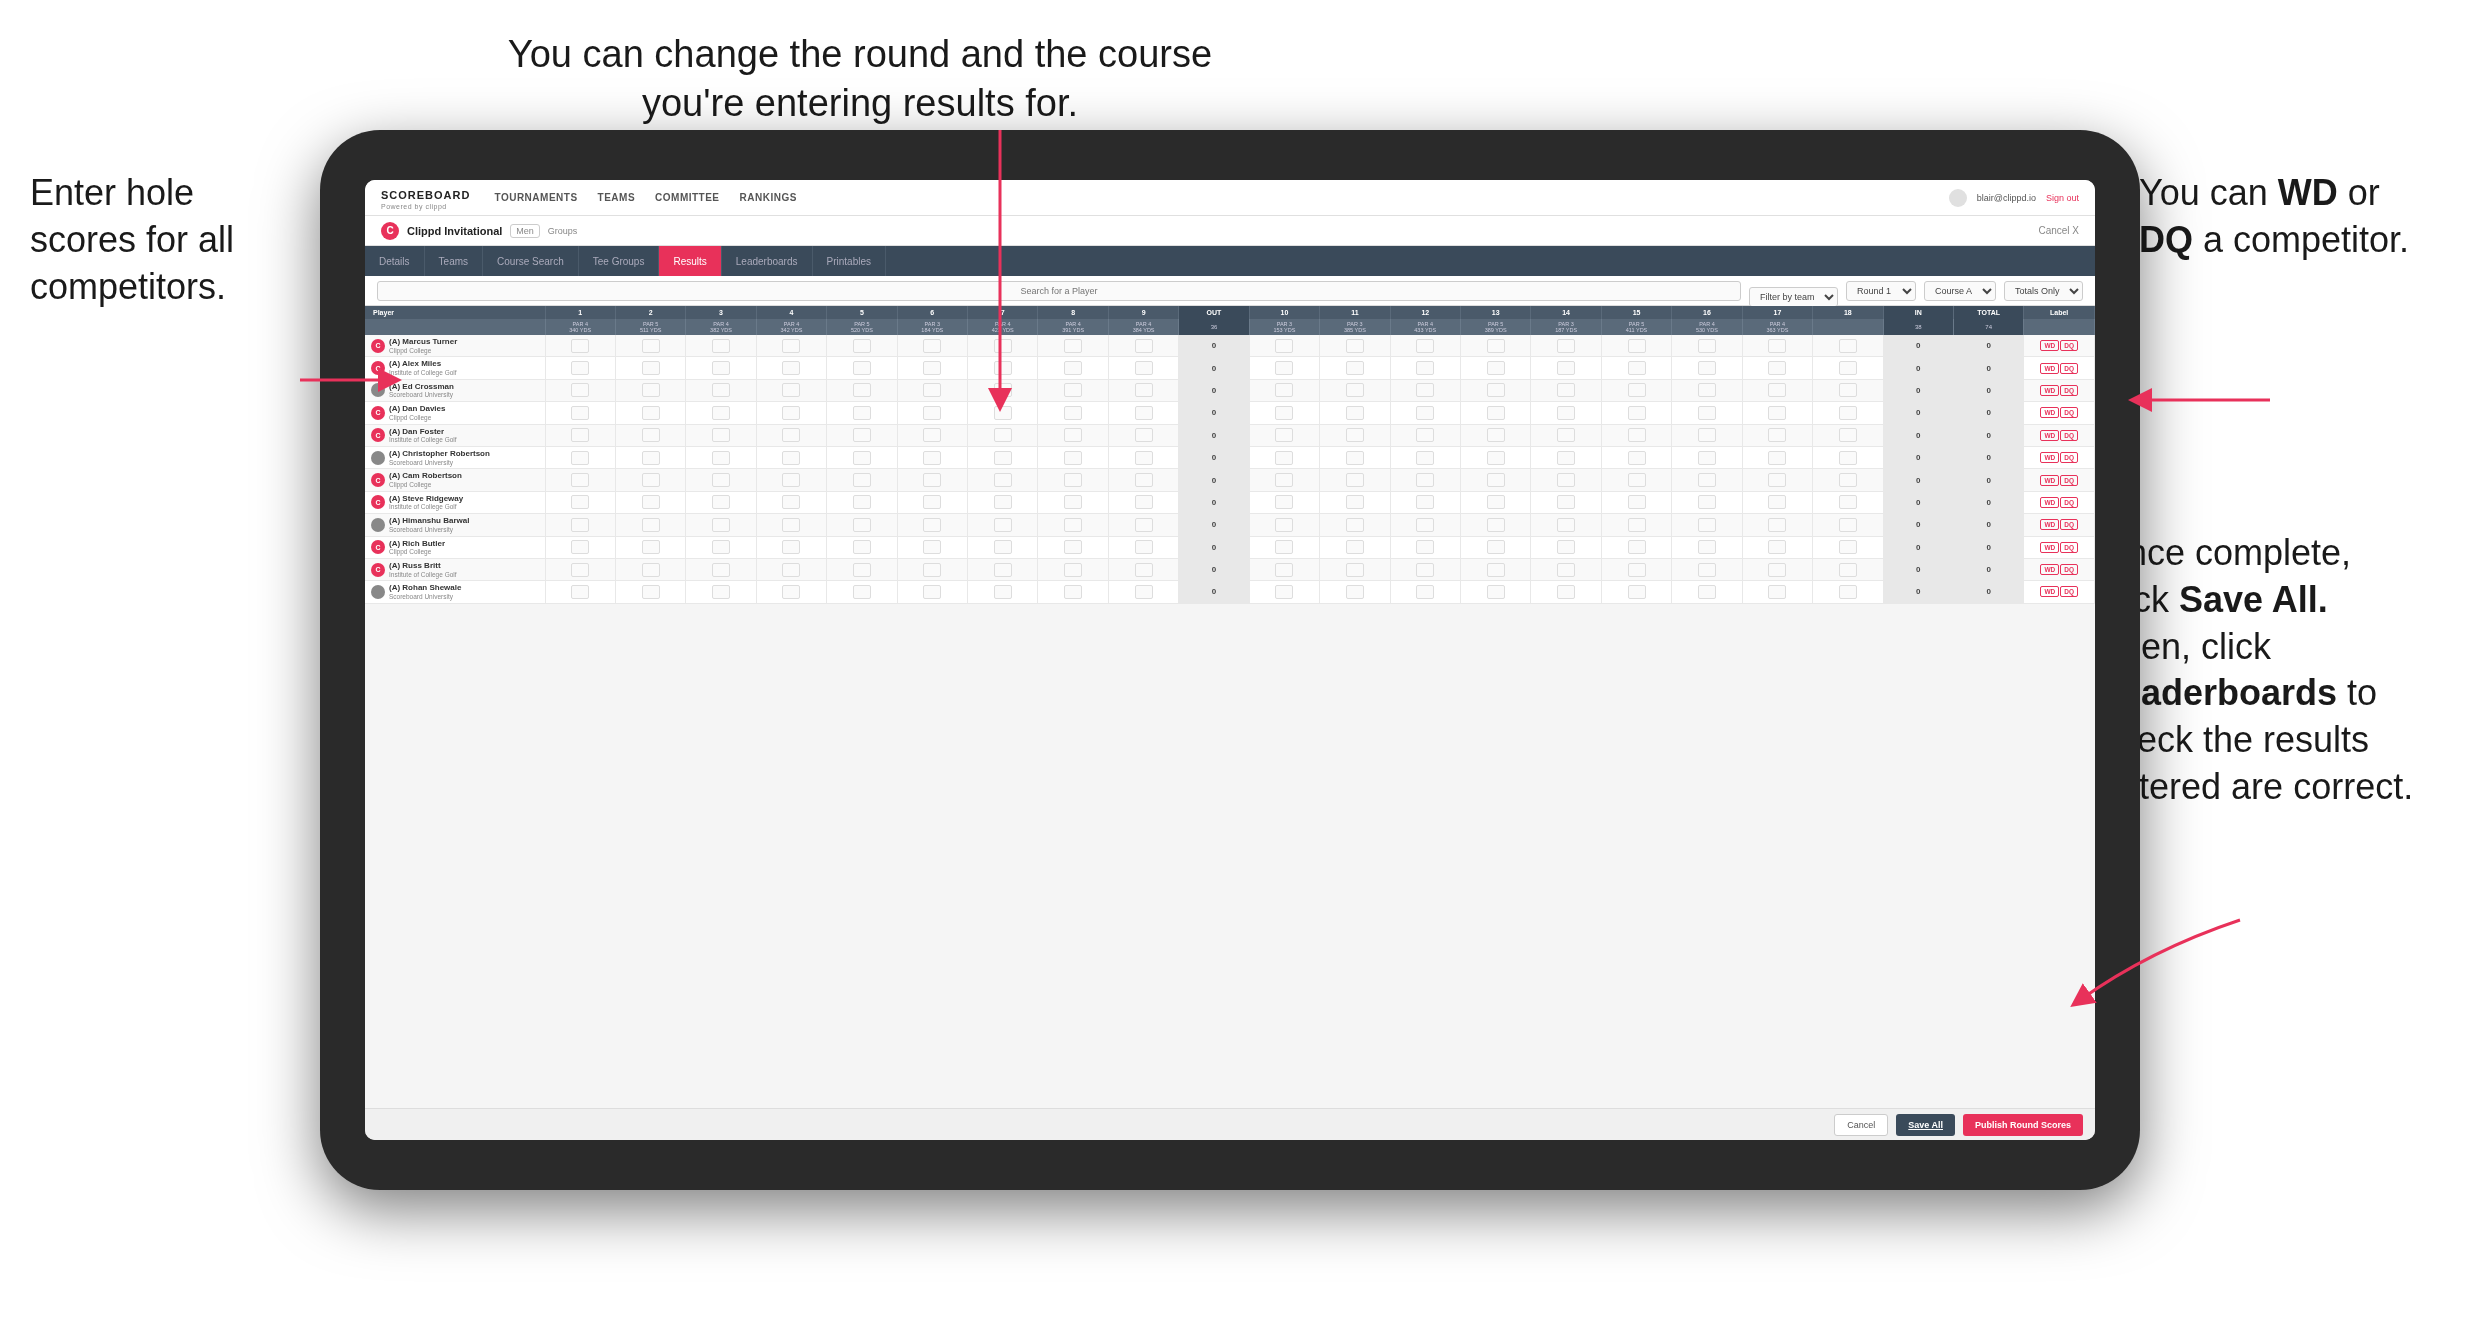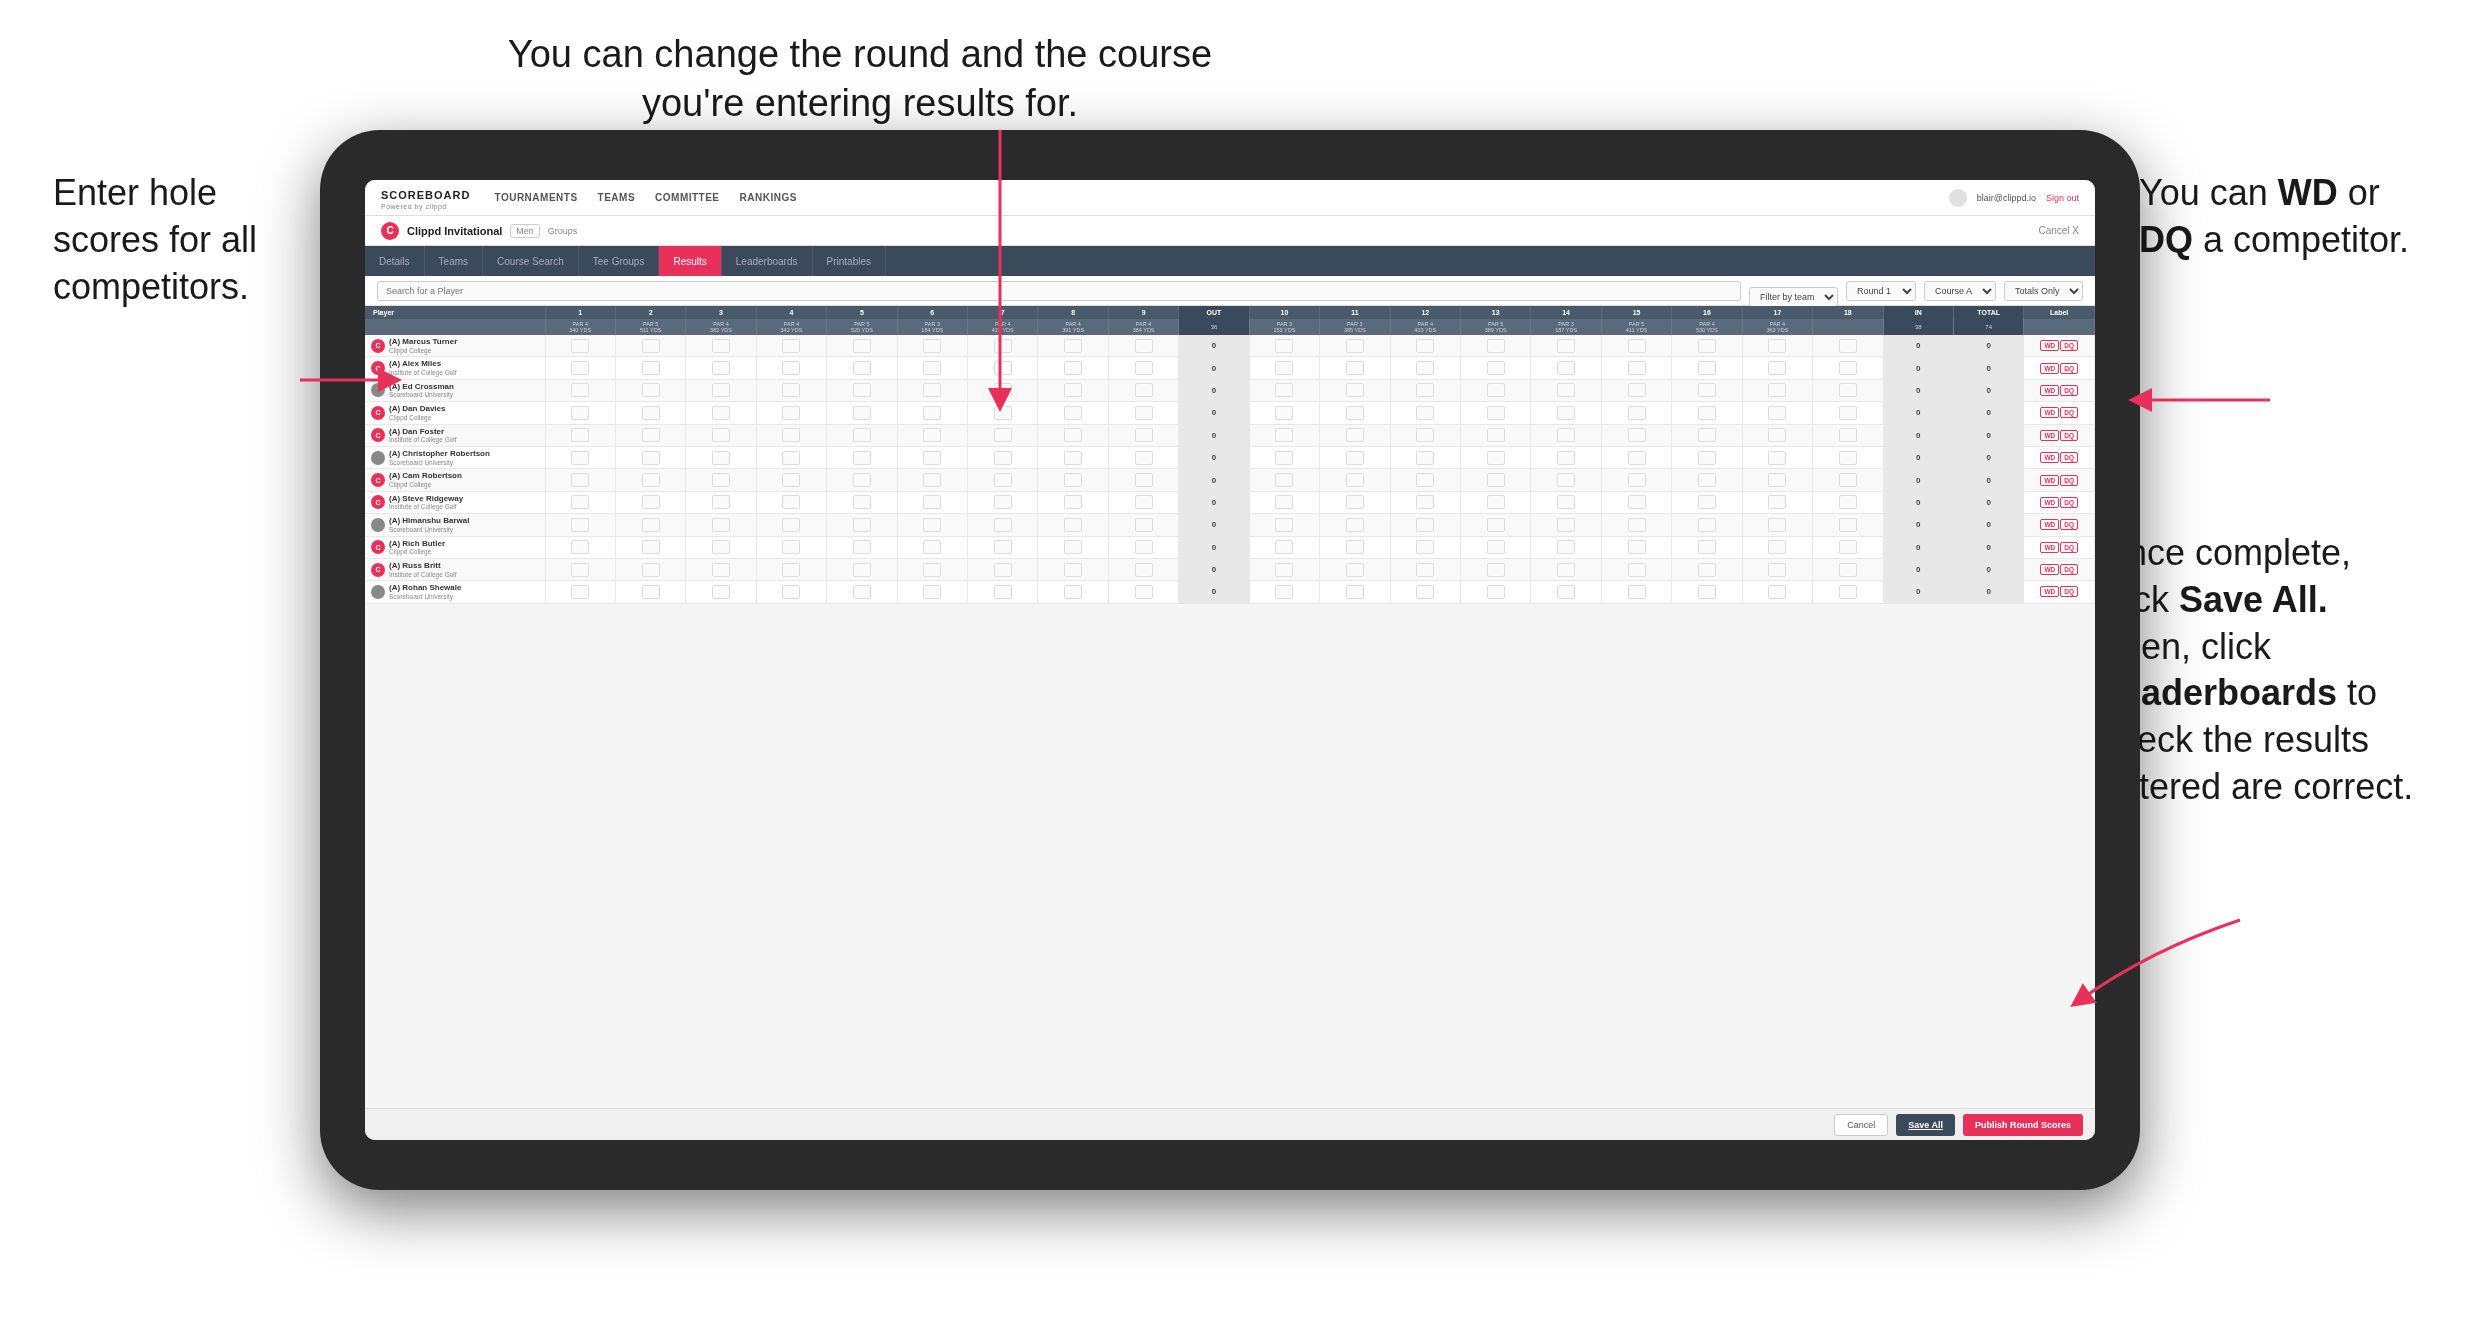--- a/index.html
+++ b/index.html
@@ -26,21 +26,20 @@
       text-align: center;
       width: 760px;
       font-size: 38px;
     }
 
     .annotation-left {
       top: 170px;
       left: 30px;
       width: 280px;
       font-size: 36px;
-      margin-left: 23px;
     }
 
     .annotation-right-top {
       top: 170px;
       right: 30px;
       width: 320px;
       font-size: 36px;
       text-align: left;
     }
 
@@ -230,20 +229,21 @@
 
     .search-input {
       flex: 1;
       height: 20px;
       border: 1px solid #ccc;
       border-radius: 3px;
       padding: 0 8px;
       font-size: 9px;
       color: #888;
       background: #fafafa;
+      text-align: center;
     }
 
     .filter-select {
       height: 20px;
       border: 1px solid #ccc;
       border-radius: 3px;
       padding: 0 6px;
       font-size: 9px;
       color: #444;
       background: #fafafa;

